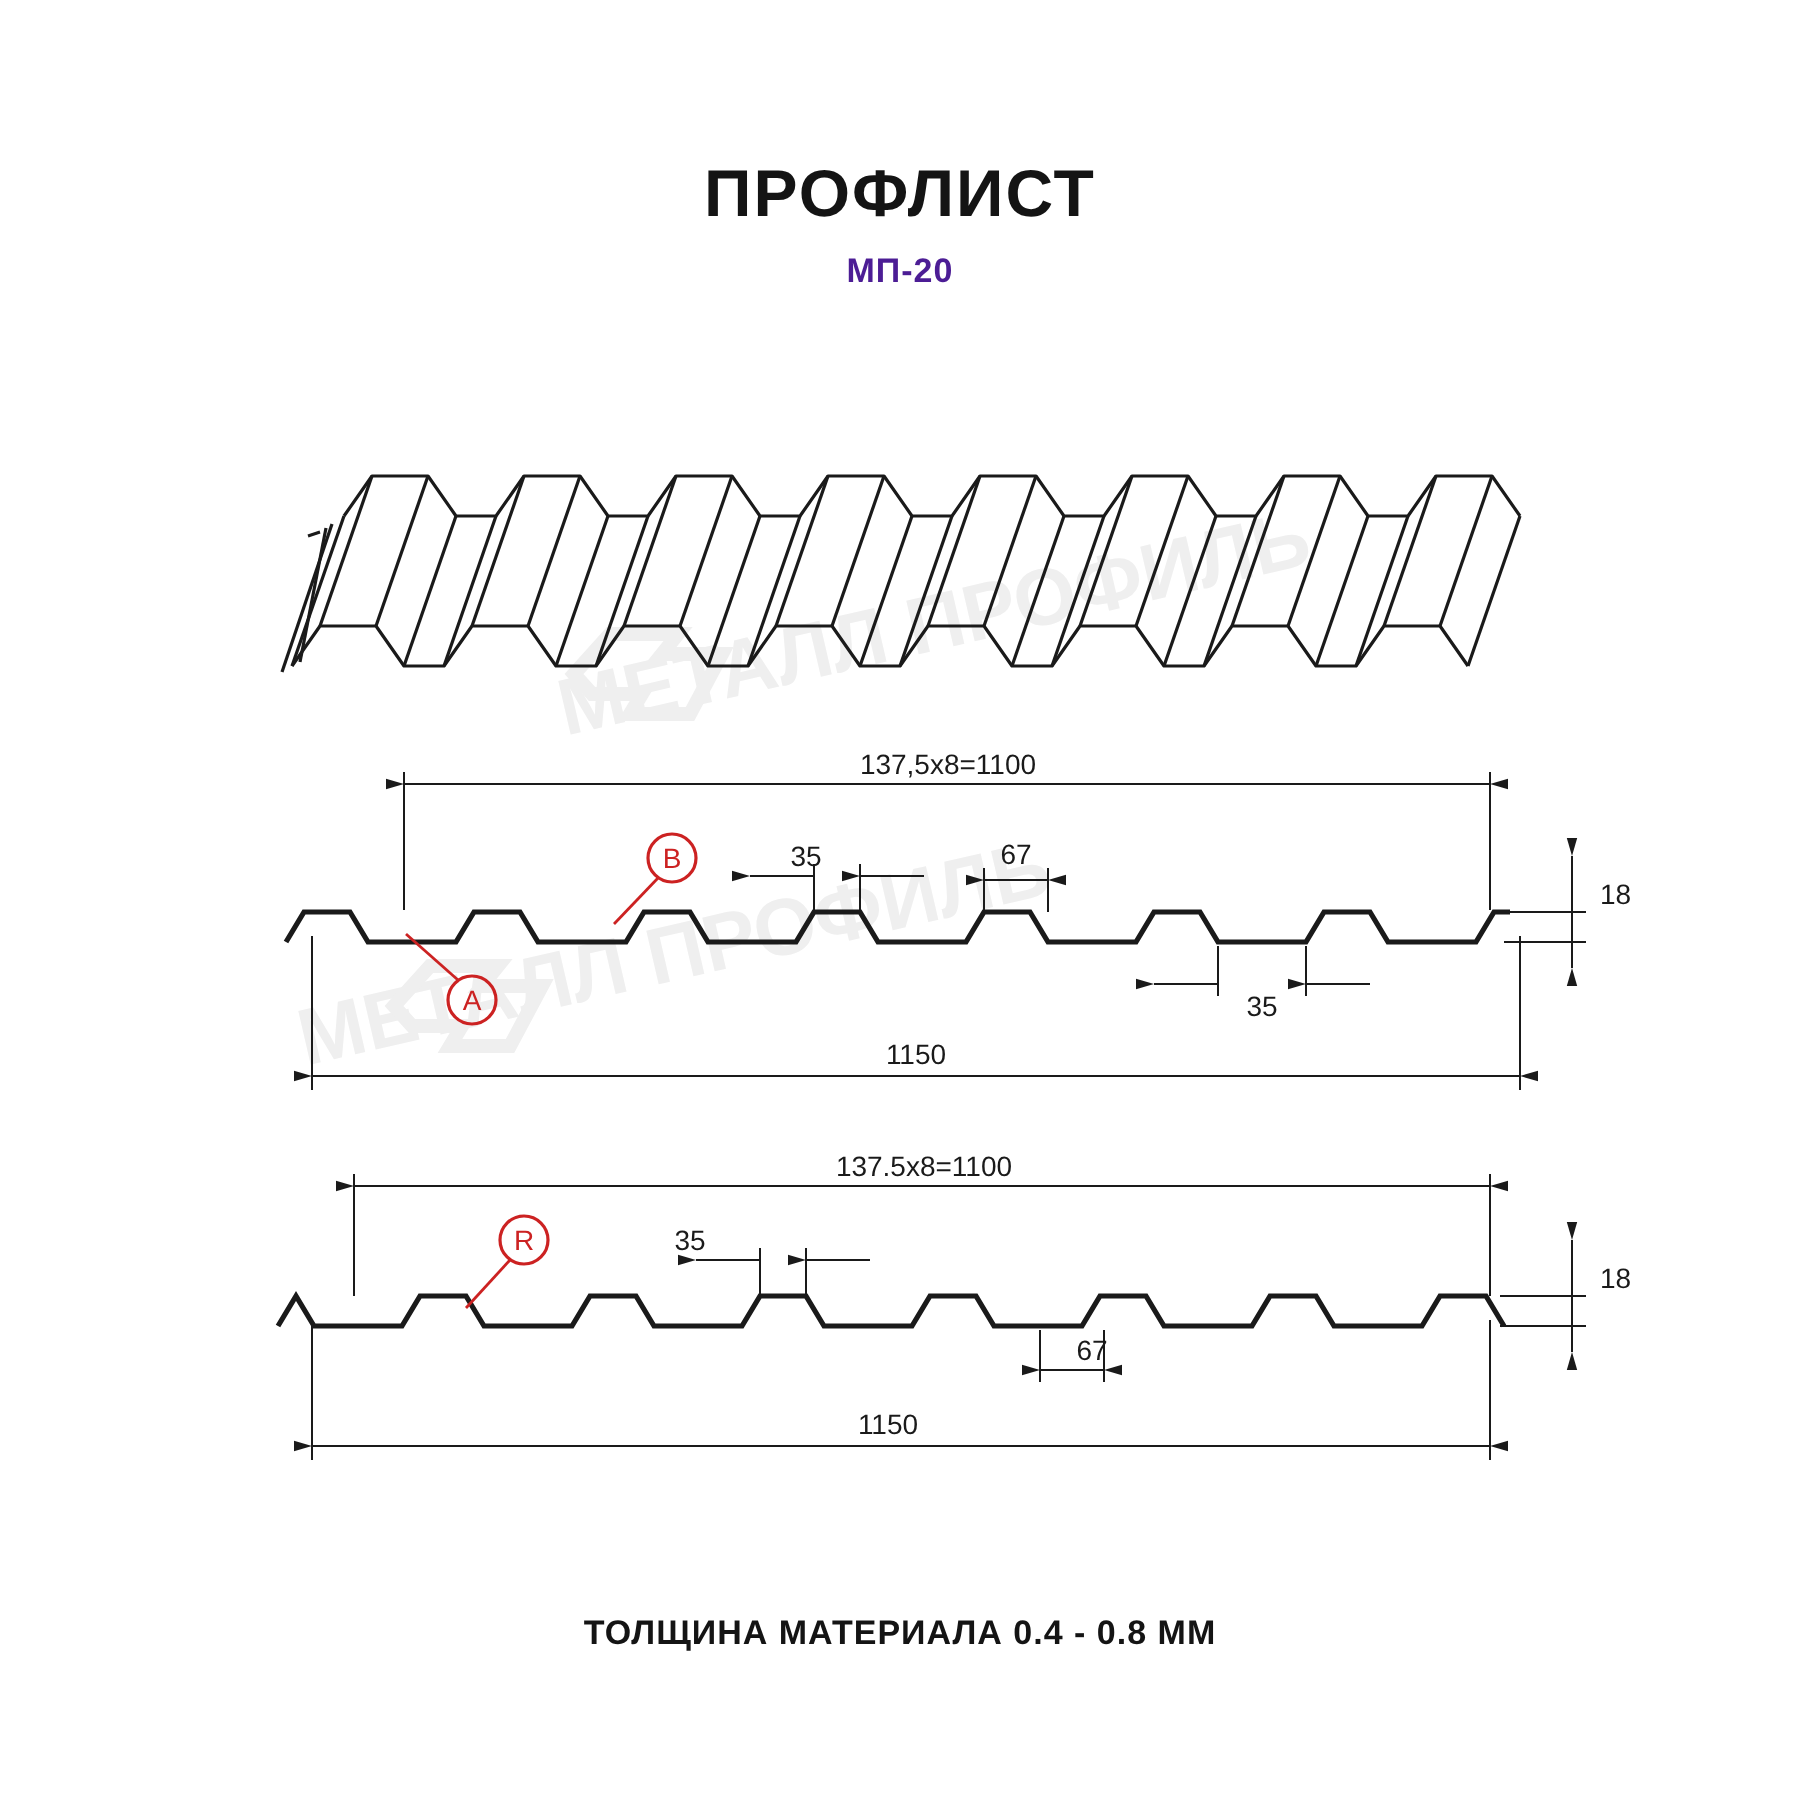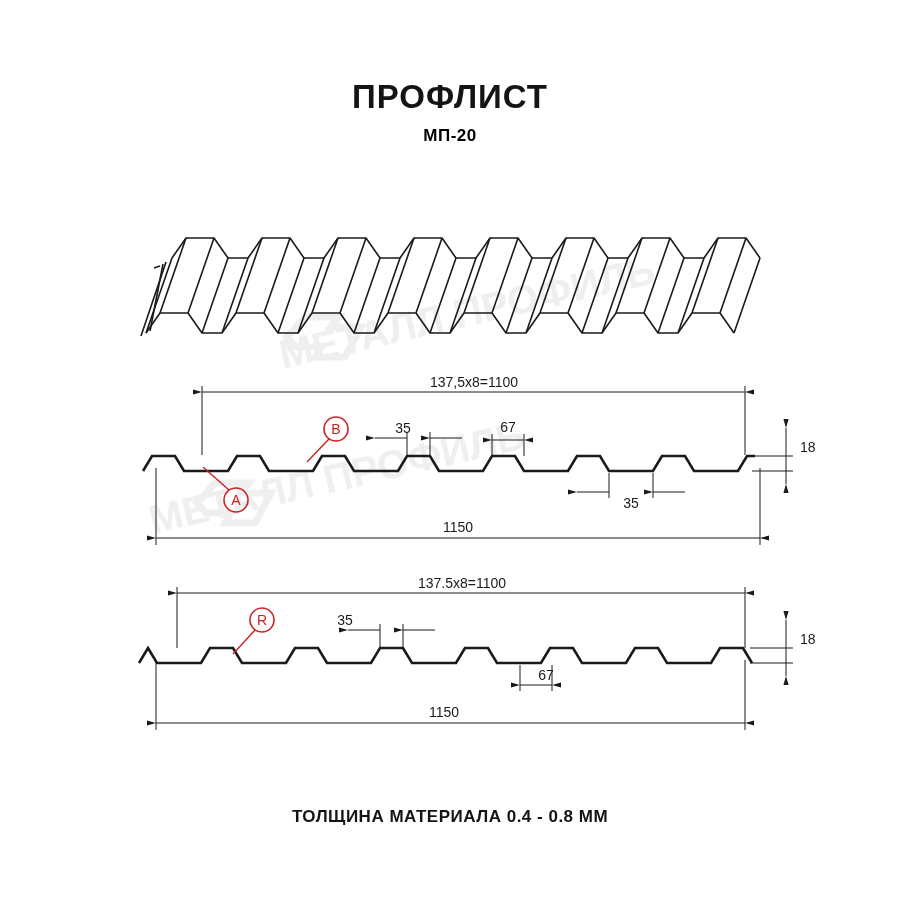--- a/index.html
+++ b/index.html
@@ -30,21 +30,21 @@
   .title {
     font-size: 33px;
     font-weight: bold;
     letter-spacing: 1px;
     color: #141414;
     line-height: 38px;
   }
   .subtitle {
     font-size: 17px;
     font-weight: bold;
-    color: #000000;
+    color: #4c1d95;
     margin-top: 10px;
     letter-spacing: 0.5px;
   }
   .footer-note {
     position: absolute;
     left: 0;
     top: 795px;
     width: 900px;
     text-align: center;
     font-size: 17px;

